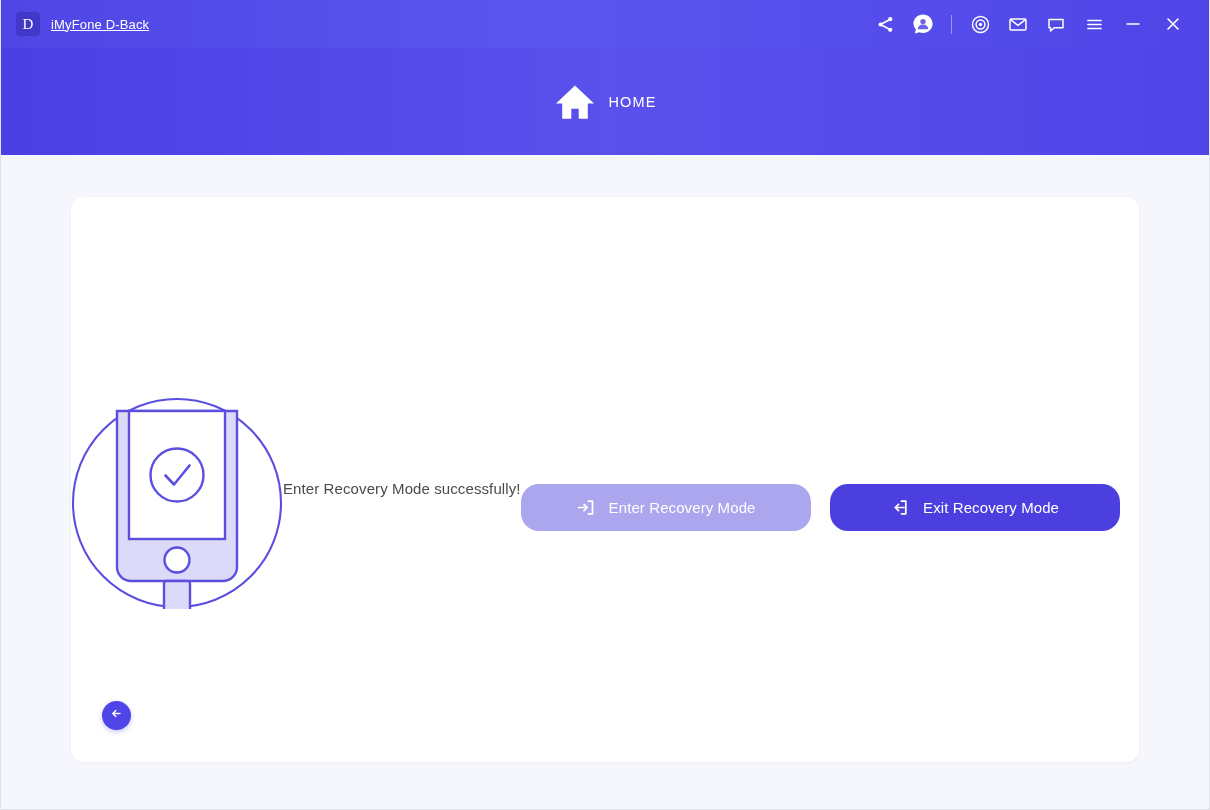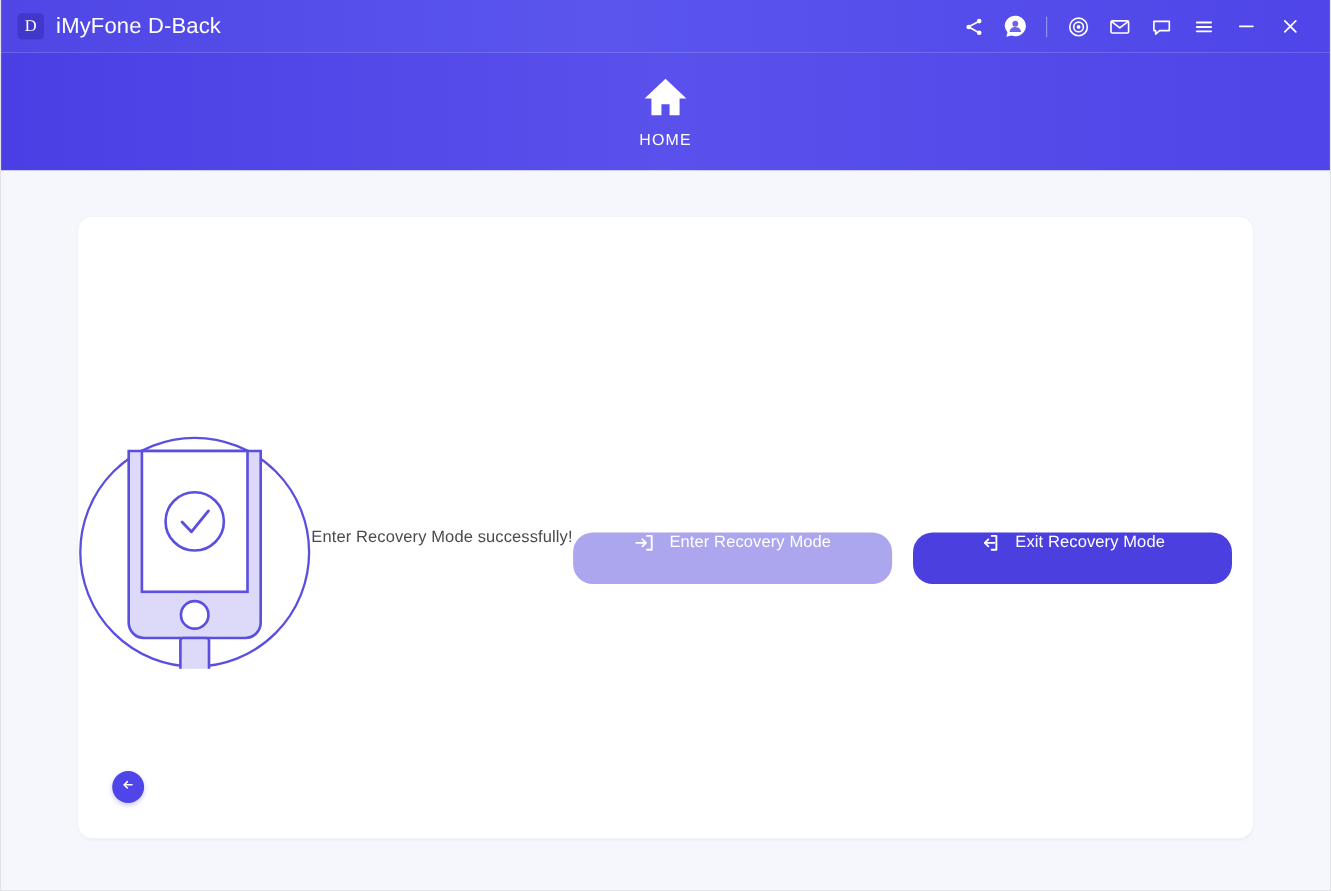--- a/index.html
+++ b/index.html
@@ -41,22 +41,23 @@
     border-radius: 4px;
     display: flex; align-items: center; justify-content: center;
     color: #ffffff;
     font-size: 15px;
     font-family: "Liberation Serif", serif;
     letter-spacing: 0.3px;
   }
 
   .brand-title {
     color: #ffffff;
-    font-size: 20px;
+    font-size: 13px;
     letter-spacing: 0.15px;
+    text-decoration: underline;
   }
 
   .titlebar-right {
     margin-left: auto;
     display: flex;
     align-items: center;
     gap: 0px;
   }
 
   .tb-icon {
@@ -77,21 +78,21 @@
   
   .navbar {
     display: flex;
     height: 107px;
     background: linear-gradient(90deg, #4a3fe4 0%, #5a50ec 50%, #4f45e8 100%);
   }
 
   .nav-tab {
     flex: 1 1 0;
     display: flex;
-    flex-direction: column;
+    flex-direction: row;
     align-items: center;
     justify-content: center;
     gap: 13px;
     cursor: pointer;
     position: relative;
     background: transparent;
   }
   .nav-tab.active {
     background: rgba(255,255,255,0.105);
   }
@@ -152,20 +153,21 @@
     display: flex;
     gap: 19px;
   }
 
   .btn {
     width: 290px;
     height: 47px;
     border: none;
     border-radius: 18px;
     display: flex;
+    align-items: center;
     justify-content: center;
     gap: 14px;
     font-family: "Liberation Sans", sans-serif;
     font-size: 15px;
     color: #ffffff;
     letter-spacing: 0.1px;
   }
   .btn svg { display: block; }
 
   .btn.disabled {

